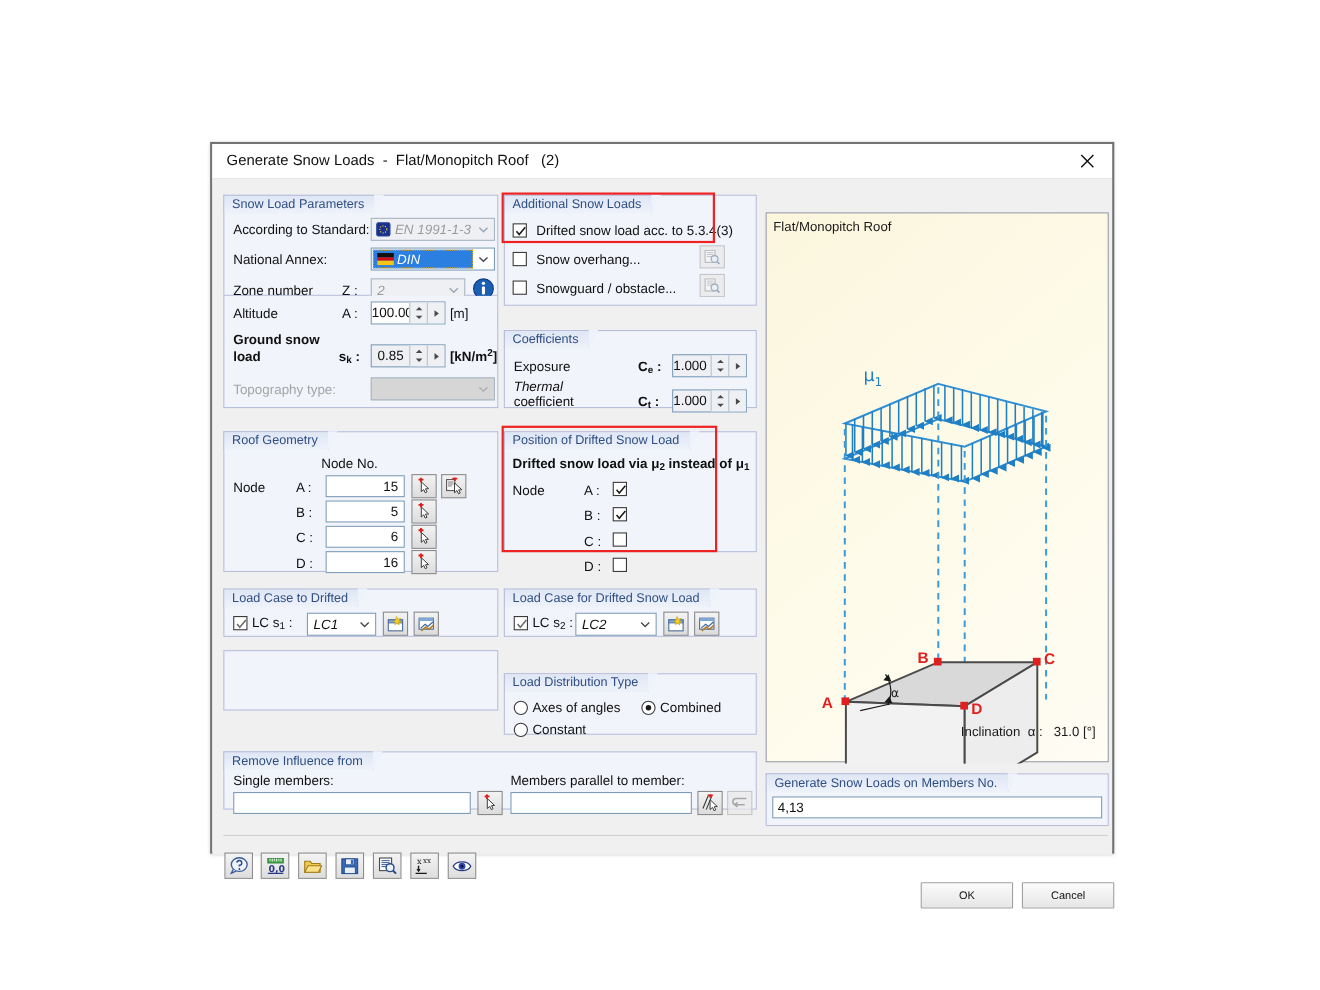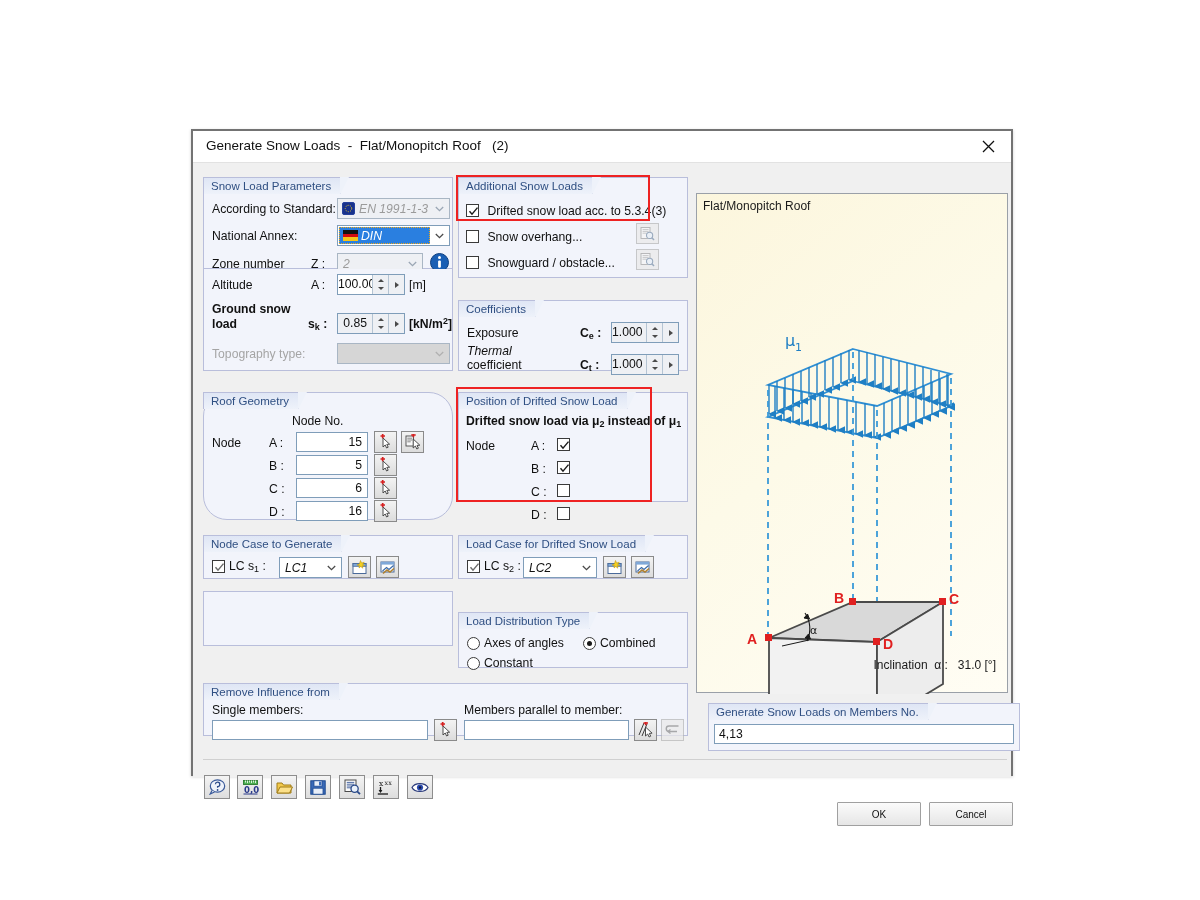--- a/index.html
+++ b/index.html
@@ -412,21 +412,21 @@
                 <span class="tri up"></span>
                 <span class="tri dn"></span>
               </span>
             <span class="nxt">
                 <span class="tri rt"></span>
               </span>
           </div>
         </div>
       </div>
 
-      <div class="grp" style="left:10px; top:229px; width:250px; height:128px;border-radius:24px;">
+      <div class="grp" style="left:10px; top:229px; width:250px; height:128px;">
         <div class="grp-head">Roof Geometry</div>
         <div class="grp-inner">
           <div class="lbl" style="left:88px; top:4px;">Node No.</div>
           <div class="lbl" style="left:8px; top:26px;">Node</div>
 
           <div class="lbl" style="left:65px; top:26px;">A :</div>
           <input class="tbox num" style="left: 92px; top: 22px; width: 72px;" value="15">
           <div class="tbtn" style="left:170px;top:21px;width:23px;height:22px;">
             <svg width="16" height="16" viewBox="0 0 16 16">
               <path d="M5 4 L5 13 L7.2 11 L8.6 14 L10.2 13.2 L8.8 10.4 L11.6 10.2 Z" fill="#ffffff" stroke="#3a3a3a" stroke-width="0.9"></path>
@@ -497,21 +497,21 @@
           <div class="lbl" style="left:72px; top:75px;">C :</div>
           <span class="cbx" style="left:98px; top:74px;"></span>
 
           <div class="lbl" style="left:72px; top:98px;">D :</div>
           <span class="cbx" style="left:98px; top:97px;"></span>
         </div>
       </div>
       <div class="redbox" style="left:263px; top:224px; width:196px; height:115px;"></div>
 
       <div class="grp" style="left:10px; top:372px; width:250px; height:44px;">
-        <div class="grp-head">Node Case to Generate</div>
+        <div class="grp-head">Load Case to Drifted</div>
         <div class="grp-inner">
           <span class="cbx" style="left:8px; top:7px;">
             <svg width="11" height="11" viewBox="0 0 11 11">
                 <path d="M1.5 5.2 L4 8.2 L9.5 1.6" stroke="#6a6a6a" stroke-width="1.4" fill="none"></path>
               </svg>
           </span>
           <div class="lbl" style="left:25px; top:6px;">
             <span>LC s</span><span class="sub">1</span><span> :</span>
           </div>
           <div class="combo" style="left:75px; top:4px; width:63px;">
@@ -740,21 +740,21 @@
           <text x="137" y="409" font-family="Liberation Sans, sans-serif" font-weight="bold" font-size="14" fill="#e02020">B</text>
           <text x="252" y="410" font-family="Liberation Sans, sans-serif" font-weight="bold" font-size="14" fill="#e02020">C</text>
           <text x="186" y="455" font-family="Liberation Sans, sans-serif" font-weight="bold" font-size="14" fill="#e02020">D</text>
         </svg>
 
         <div class="pv-incl">
           <span>Inclination  </span><span>α</span><span> :</span>&nbsp;&nbsp;&nbsp;<span>31.0 [°]</span>
         </div>
       </div>
 
-      <div class="grp" style="left:515px; top:540px; width:312px; height:48px;padding-left:44px;">
+      <div class="grp" style="left:503px; top:540px; width:312px; height:48px;padding-left:44px;">
         <div class="grp-head">Generate Snow Loads on Members No.</div>
         <div class="grp-inner">
           <input class="tbox" style="left: 5px; top: 3px; width: 300px;" value="4,13">
         </div>
       </div>
 
       <div class="sep" style="left:10px; top:596px; width:804px;"></div>
 
       <div class="tool-sq" style="left:11px; top:612px;">
         <svg width="17" height="16" viewBox="0 0 17 16">

